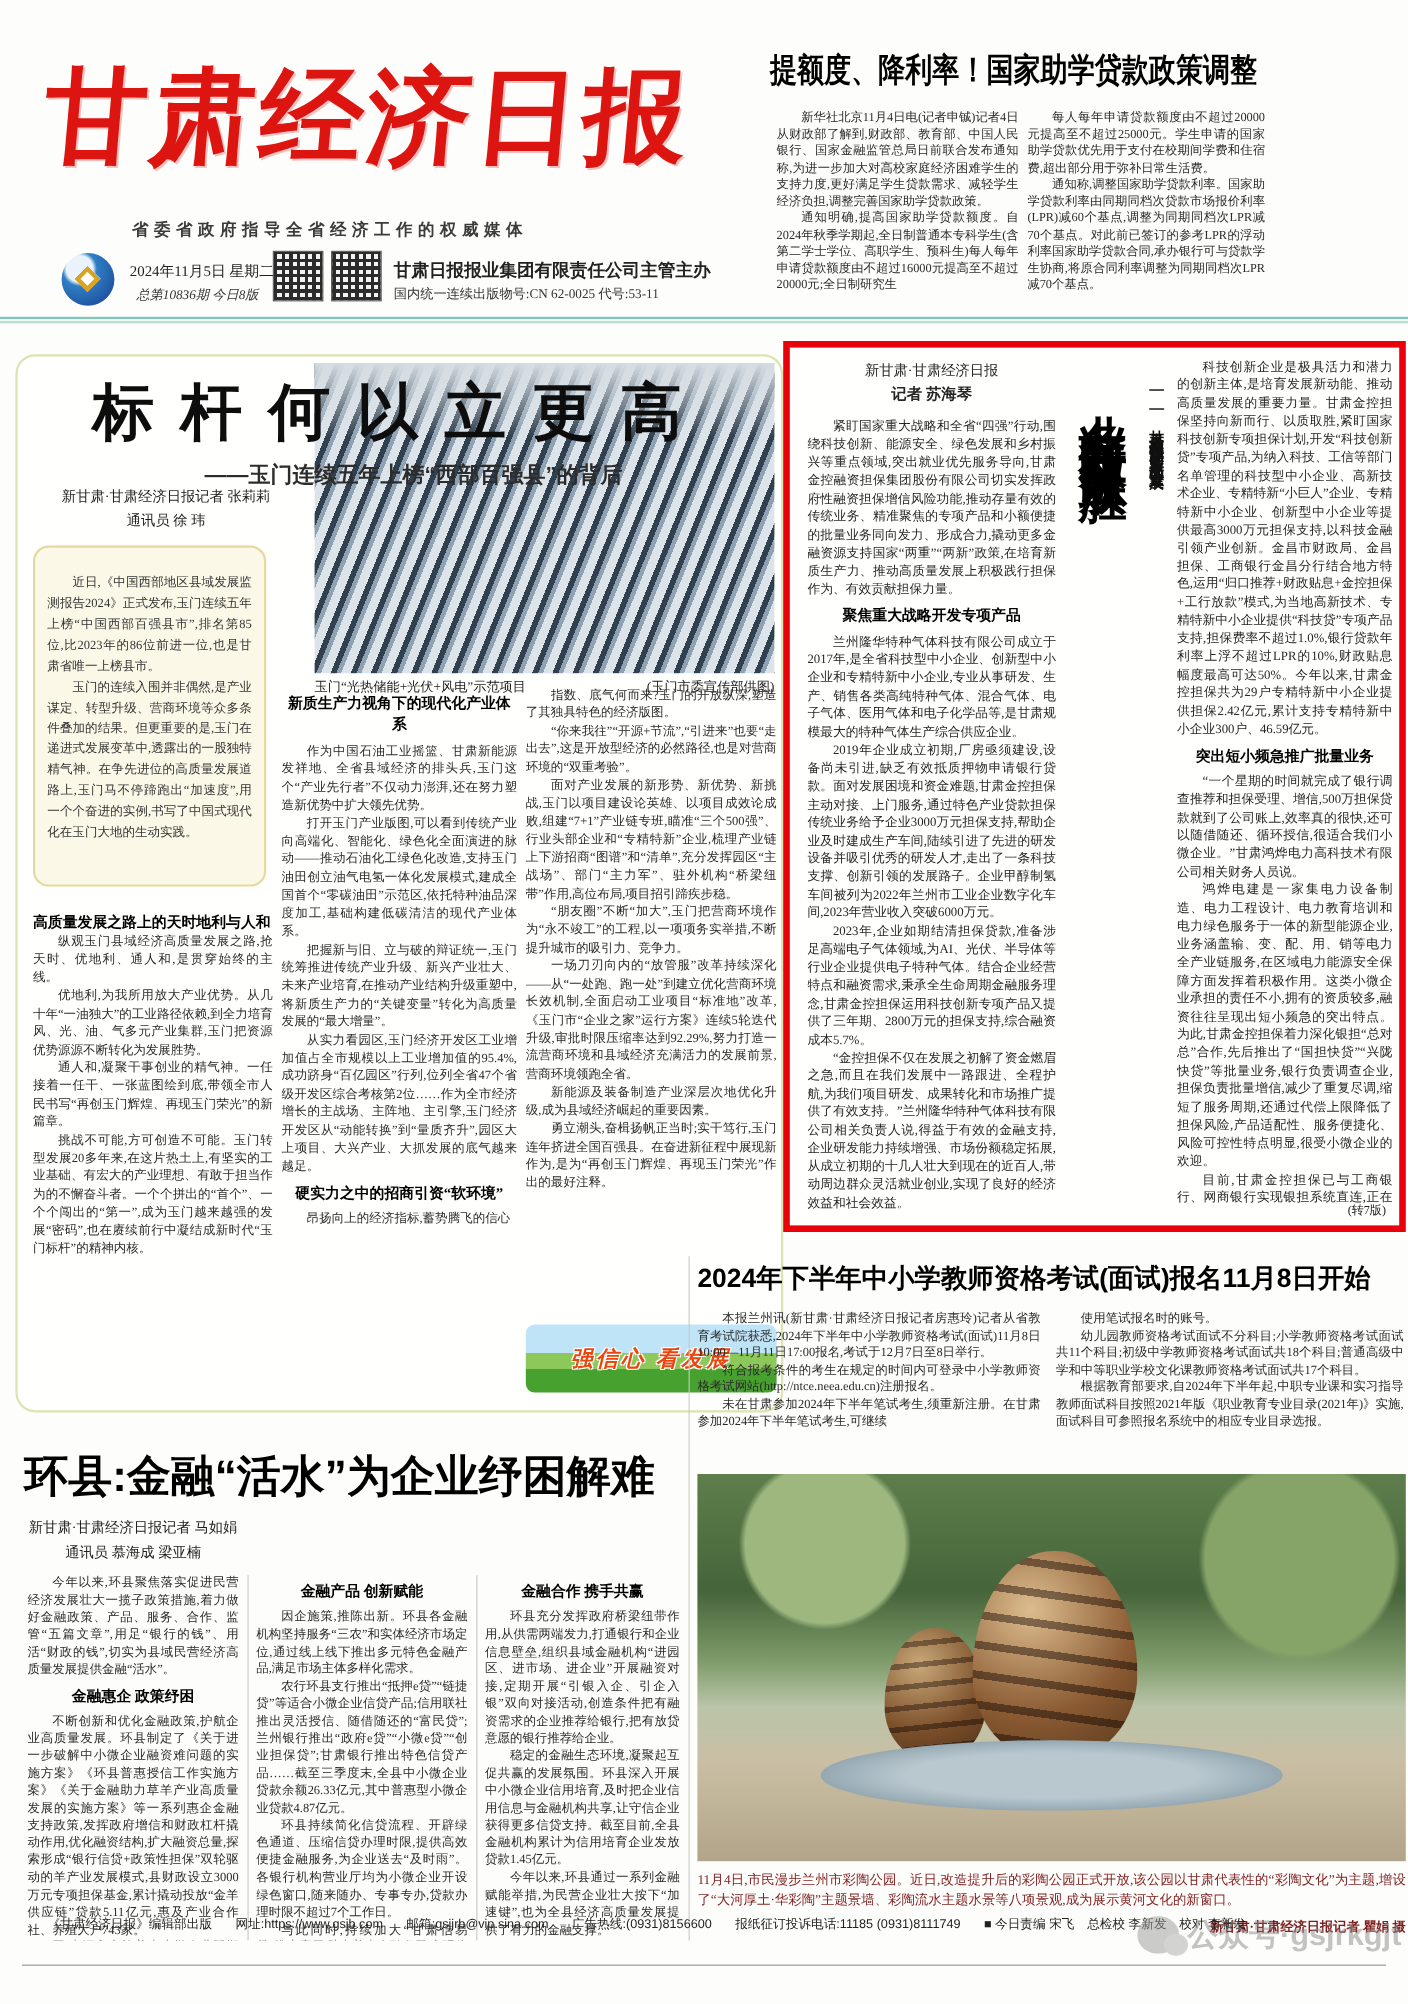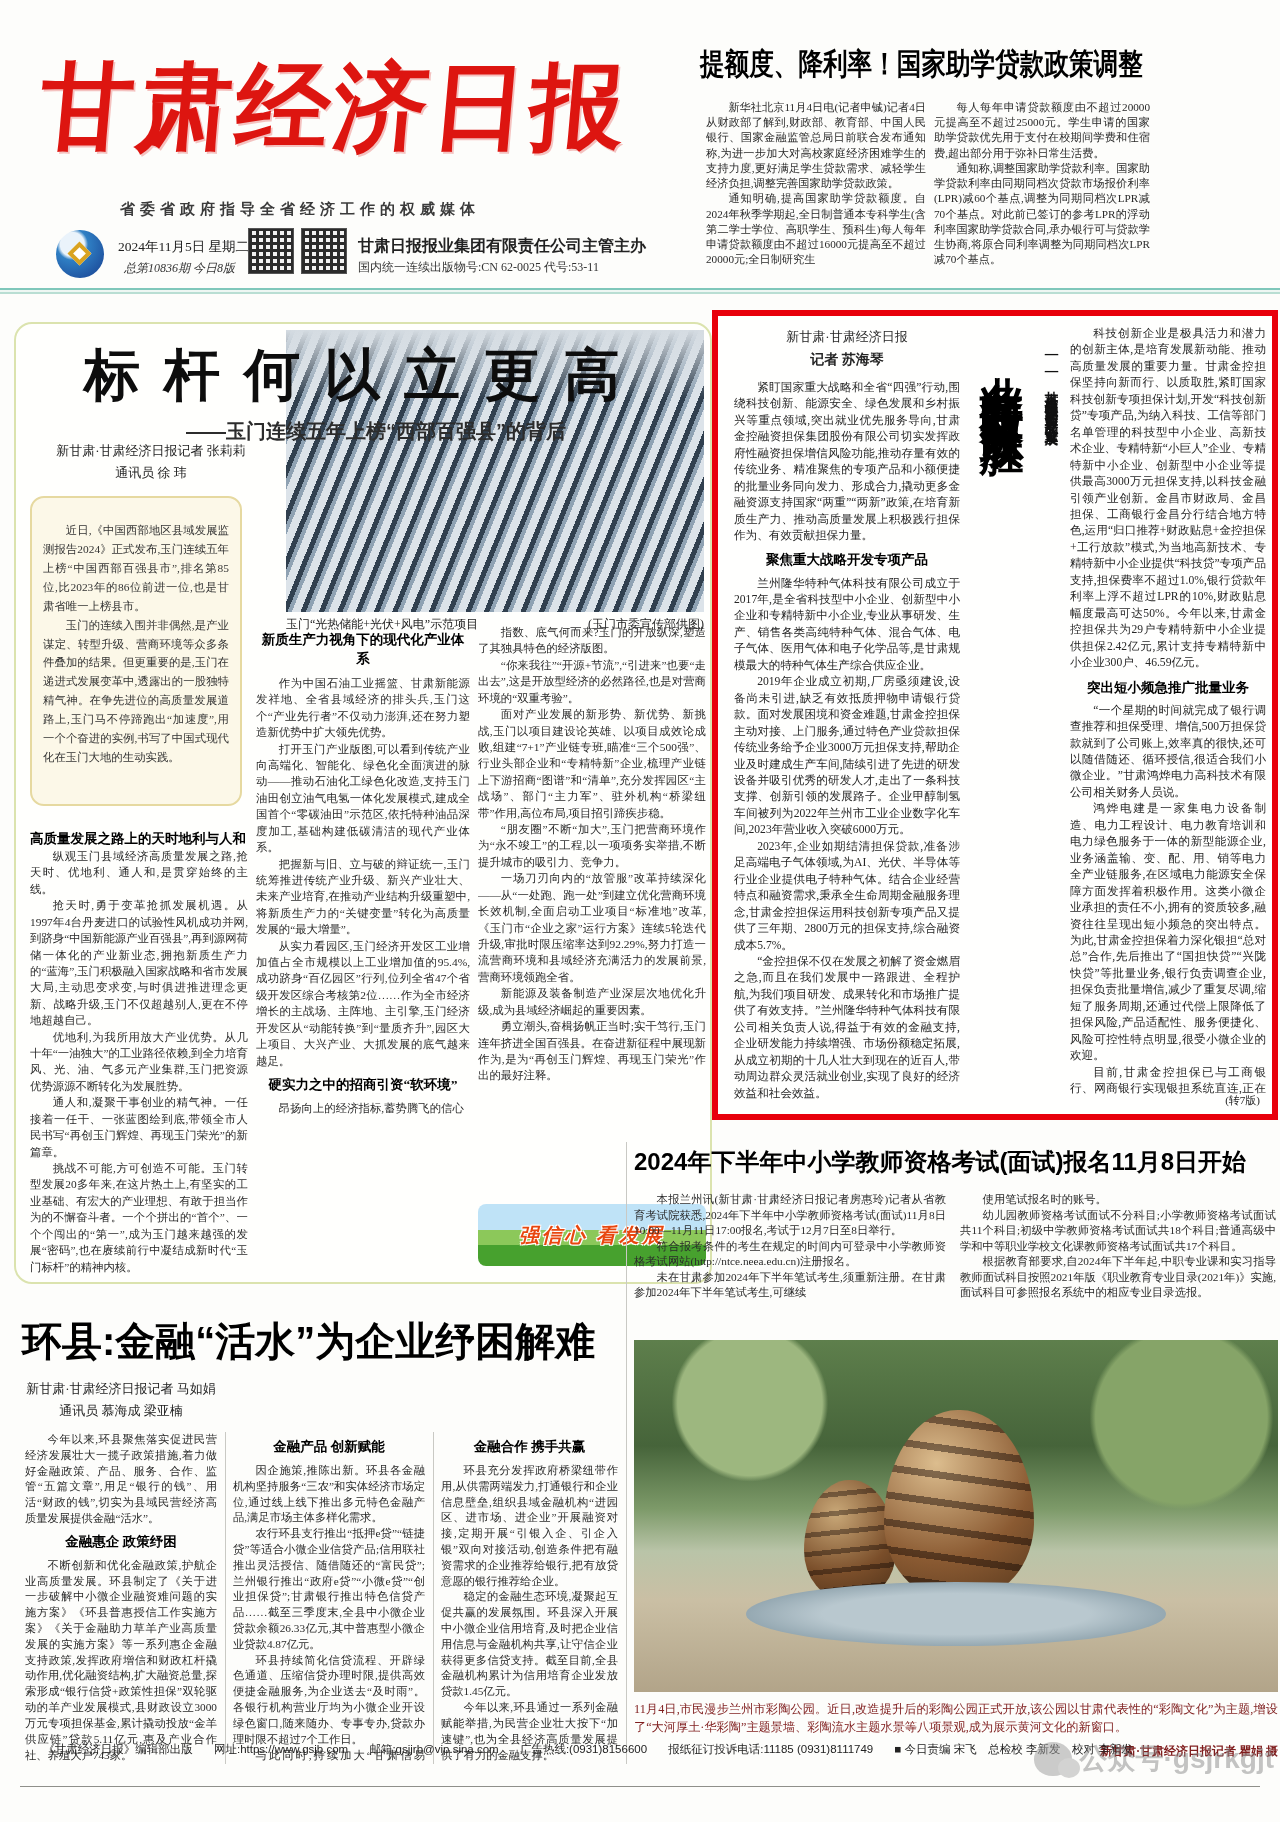--- a/index.html
+++ b/index.html
@@ -167,21 +167,20 @@
       <div>新甘肃·甘肃经济日报记者 张莉莉</div>
       <div>通讯员 徐 玮</div>
     </div>
     <div class="abs bg-intro">
       <p class="bp">近日,《中国西部地区县域发展监测报告2024》正式发布,玉门连续五年上榜“中国西部百强县市”,排名第85位,比2023年的86位前进一位,也是甘肃省唯一上榜县市。</p>
       <p class="bp">玉门的连续入围并非偶然,是产业谋定、转型升级、营商环境等众多条件叠加的结果。但更重要的是,玉门在递进式发展变革中,透露出的一股独特精气神。在争先进位的高质量发展道路上,玉门马不停蹄跑出“加速度”,用一个个奋进的实例,书写了中国式现代化在玉门大地的生动实践。</p>
     </div>
     <div class="abs subhead bg-sec1head">高质量发展之路上的天时地利与人和</div>
     <div class="abs col bg-col1">
       <p class="bp">纵观玉门县域经济高质量发展之路,抢天时、优地利、通人和,是贯穿始终的主线。</p>
-      <p class="bp">抢天时,勇于变革抢抓发展机遇。从1997年4台丹麦进口的试验性风机成功并网,到跻身“中国新能源产业百强县”,再到源网荷储一体化的产业新业态,拥抱新质生产力的“蓝海”,玉门积极融入国家战略和省市发展大局,主动思变求变,与时俱进推进理念更新、战略升级,玉门不仅超越别人,更在不停地超越自己。</p>
       <p class="bp">优地利,为我所用放大产业优势。从几十年“一油独大”的工业路径依赖,到全力培育风、光、油、气多元产业集群,玉门把资源优势源源不断转化为发展胜势。</p>
       <p class="bp">通人和,凝聚干事创业的精气神。一任接着一任干、一张蓝图绘到底,带领全市人民书写“再创玉门辉煌、再现玉门荣光”的新篇章。</p>
       <p class="bp">挑战不可能,方可创造不可能。玉门转型发展20多年来,在这片热土上,有坚实的工业基础、有宏大的产业理想、有敢于担当作为的不懈奋斗者。一个个拼出的“首个”、一个个闯出的“第一”,成为玉门越来越强的发展“密码”,也在赓续前行中凝结成新时代“玉门标杆”的精神内核。</p>
     </div>
     <div class="abs col bg-col2">
       <div class="subhead">新质生产力视角下的现代化产业体系</div>
       <p class="bp">作为中国石油工业摇篮、甘肃新能源发祥地、全省县域经济的排头兵,玉门这个“产业先行者”不仅动力澎湃,还在努力塑造新优势中扩大领先优势。</p>
       <p class="bp">打开玉门产业版图,可以看到传统产业向高端化、智能化、绿色化全面演进的脉动——推动石油化工绿色化改造,支持玉门油田创立油气电氢一体化发展模式,建成全国首个“零碳油田”示范区,依托特种油品深度加工,基础构建低碳清洁的现代产业体系。</p>
       <p class="bp">把握新与旧、立与破的辩证统一,玉门统筹推进传统产业升级、新兴产业壮大、未来产业培育,在推动产业结构升级重塑中,将新质生产力的“关键变量”转化为高质量发展的“最大增量”。</p>
       <p class="bp">从实力看园区,玉门经济开发区工业增加值占全市规模以上工业增加值的95.4%,成功跻身“百亿园区”行列,位列全省47个省级开发区综合考核第2位……作为全市经济增长的主战场、主阵地、主引擎,玉门经济开发区从“动能转换”到“量质齐升”,园区大上项目、大兴产业、大抓发展的底气越来越足。</p>

